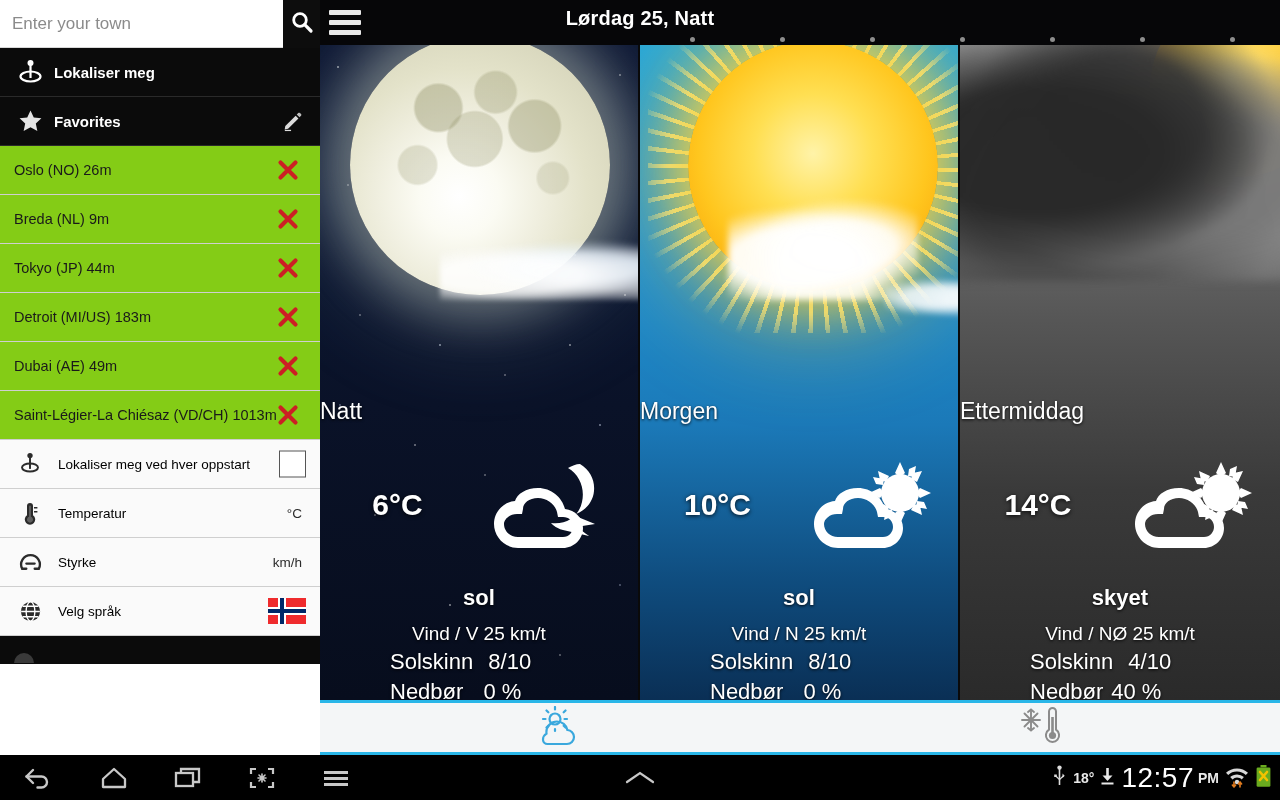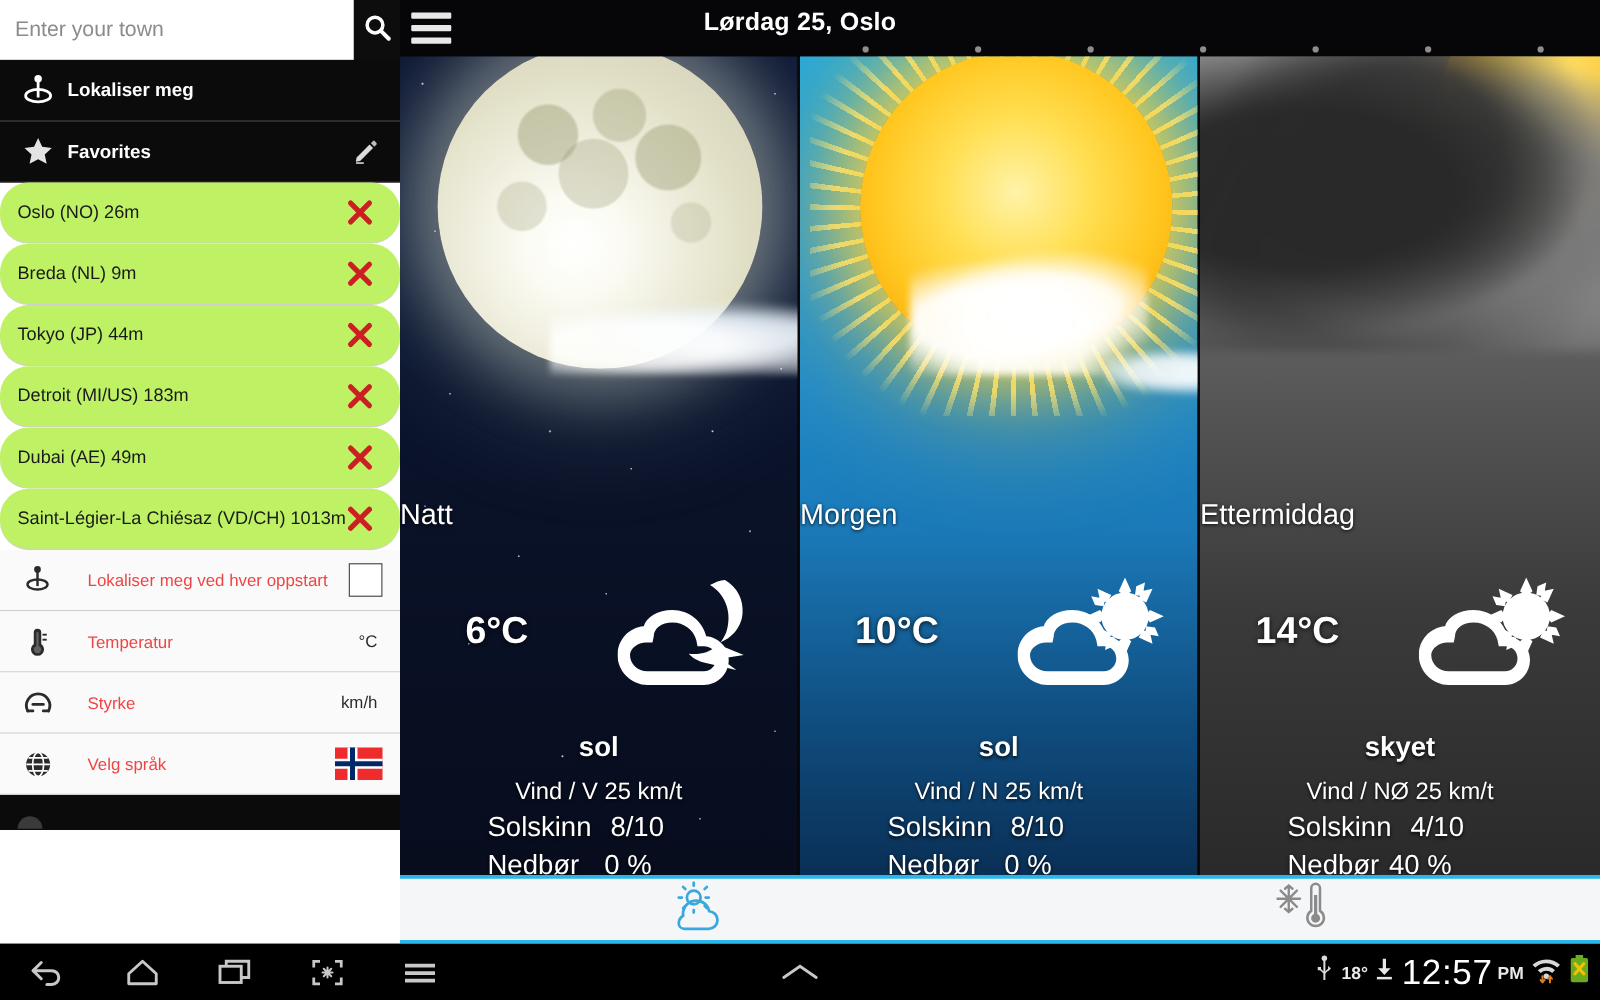--- a/index.html
+++ b/index.html
@@ -145,30 +145,30 @@
   .search-btn { position:absolute; left:283px; top:0; width:37px; height:48px; background:#0d0d0d;
                 display:flex; align-items:center; justify-content:center; cursor:pointer; }
 
   .dark-row { height:49px; background:#0b0b0b; display:flex; align-items:center;
               padding:0 10px; border-bottom:1px solid #2a2a2a; cursor:pointer; position:relative; }
   .dark-row .ico { width:40px; display:flex; align-items:center; justify-content:center; }
   .dark-row .lbl { color:#fff; font-size:15px; font-weight:bold; margin-left:4px; }
   .dark-row .right { position:absolute; right:16px; top:50%; transform:translateY(-50%);
                      display:flex; align-items:center; }
 
-  .fav-row { height:49px; background:#bef264; border-bottom:1px solid #cfcfcf;
-             display:flex; align-items:center; padding:0 14px; position:relative; cursor:pointer;border-radius:23px; }
+  .fav-row { height:49px; background:#84cc16; border-bottom:1px solid #cfcfcf;
+             display:flex; align-items:center; padding:0 14px; position:relative; cursor:pointer; }
   .fav-row .name { font-size:14.5px; color:#1a1a1a; }
   .fav-x { position:absolute; right:20px; top:50%; transform:translateY(-50%);
            width:24px; height:24px; cursor:pointer; }
 
   .opt-row { height:49px; background:#fafafa; border-bottom:1px solid #cfcfcf;
              display:flex; align-items:center; padding:0 10px; position:relative; cursor:pointer; }
   .opt-row .ico { width:40px; display:flex; align-items:center; justify-content:center; }
-  .opt-row .lbl { font-size:13.5px; color:#ef4444; margin-left:20px; }
+  .opt-row .lbl { font-size:13.5px; color:#000000; margin-left:8px; }
   .opt-row .val { position:absolute; right:18px; top:50%; transform:translateY(-50%);
                   font-size:13.5px; color:#2b2b2b; }
   .checkbox { position:absolute; right:14px; top:50%; transform:translateY(-50%);
               width:27px; height:27px; border:1px solid #555; background:#fff; }
   .flag { position:absolute; right:14px; top:50%; transform:translateY(-50%);
           width:38px; height:26px; background:#ef2b2d; }
   .flag .vb { position:absolute; left:10px; top:0; width:8px; height:26px; background:#fff; }
   .flag .hb { position:absolute; left:0; top:9px; width:38px; height:8px; background:#fff; }
   .flag .vb2 { position:absolute; left:12px; top:0; width:4px; height:26px; background:#002868; }
   .flag .hb2 { position:absolute; left:0; top:11px; width:38px; height:4px; background:#002868; }
@@ -289,21 +289,21 @@
           <div class="p-row">
             <span class="k">Nedbør</span>
             <span class="v">40 %</span>
           </div>
 
         </div>
       </div>
     </div>
 
     <div class="topbar">
-      <div class="title">Lørdag 25, Oslo</div>
+      <div class="title">Lørdag 25, Natt</div>
       <div class="hamburger">
           <i></i>
           <i></i>
           <i></i>
         </div>
     </div>
     <div class="dots" id="dots">
         <span class="dot" style="left: 690px;"></span>
         <span class="dot" style="left: 780px;"></span>
         <span class="dot" style="left: 870px;"></span>

